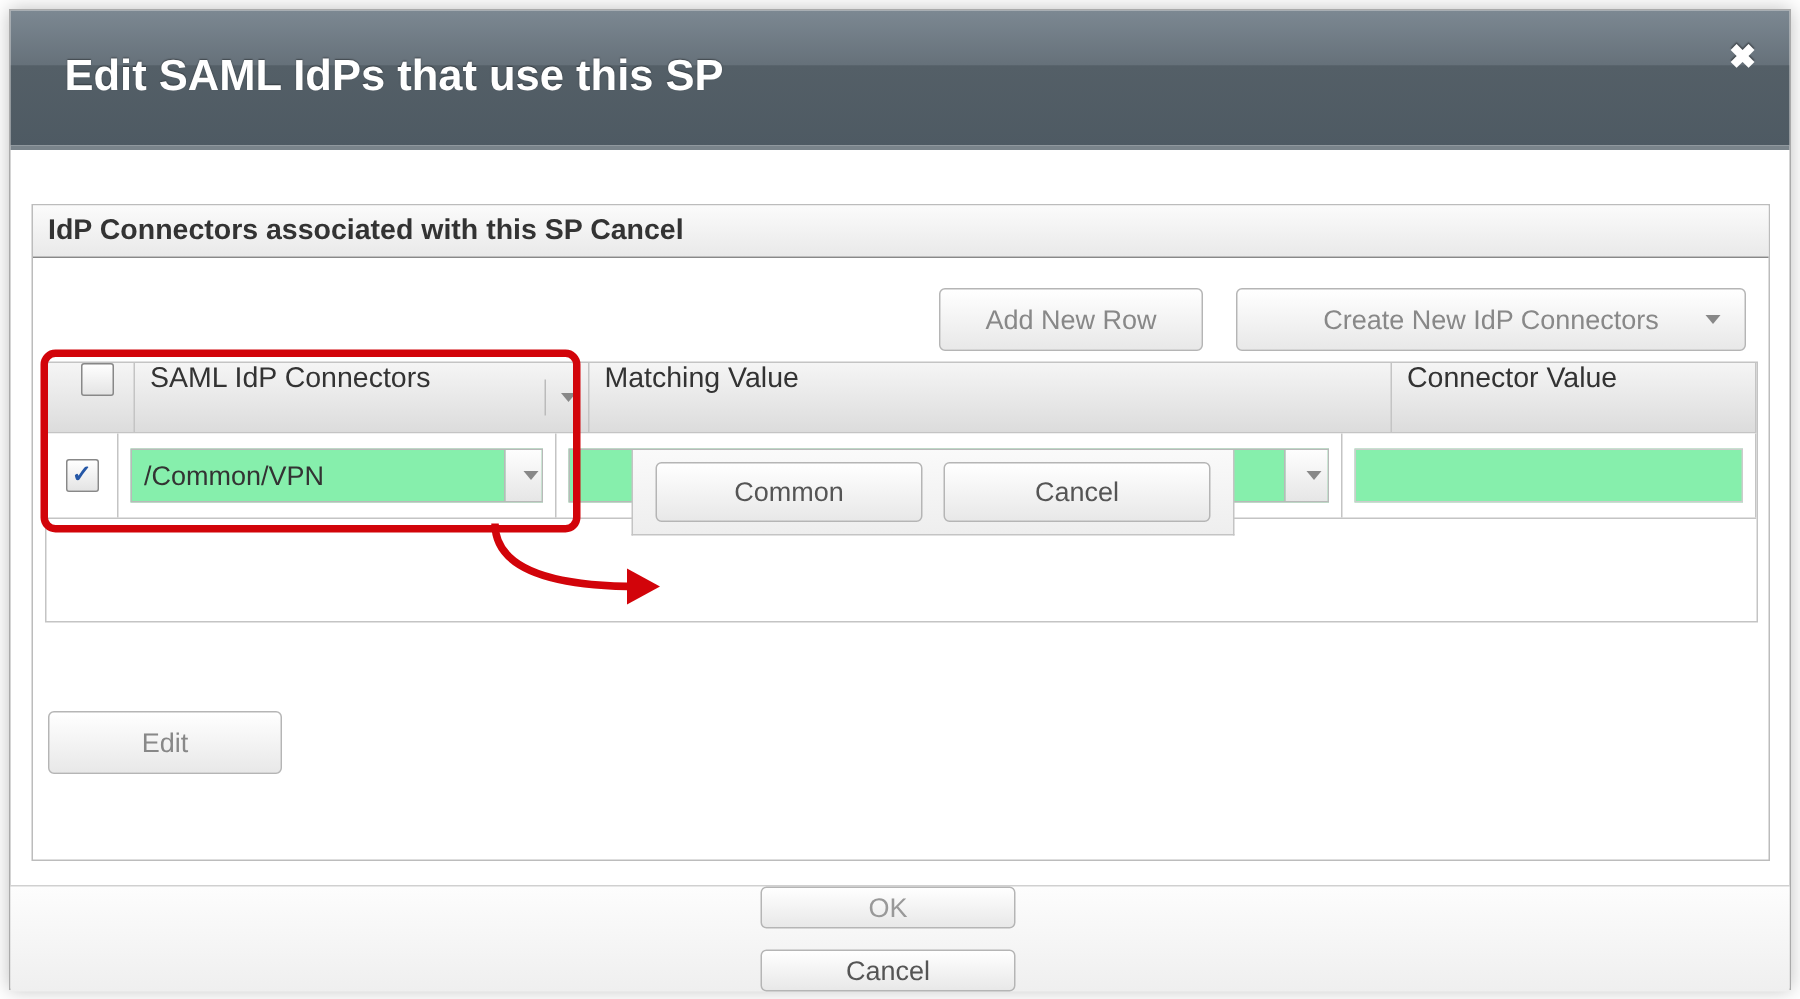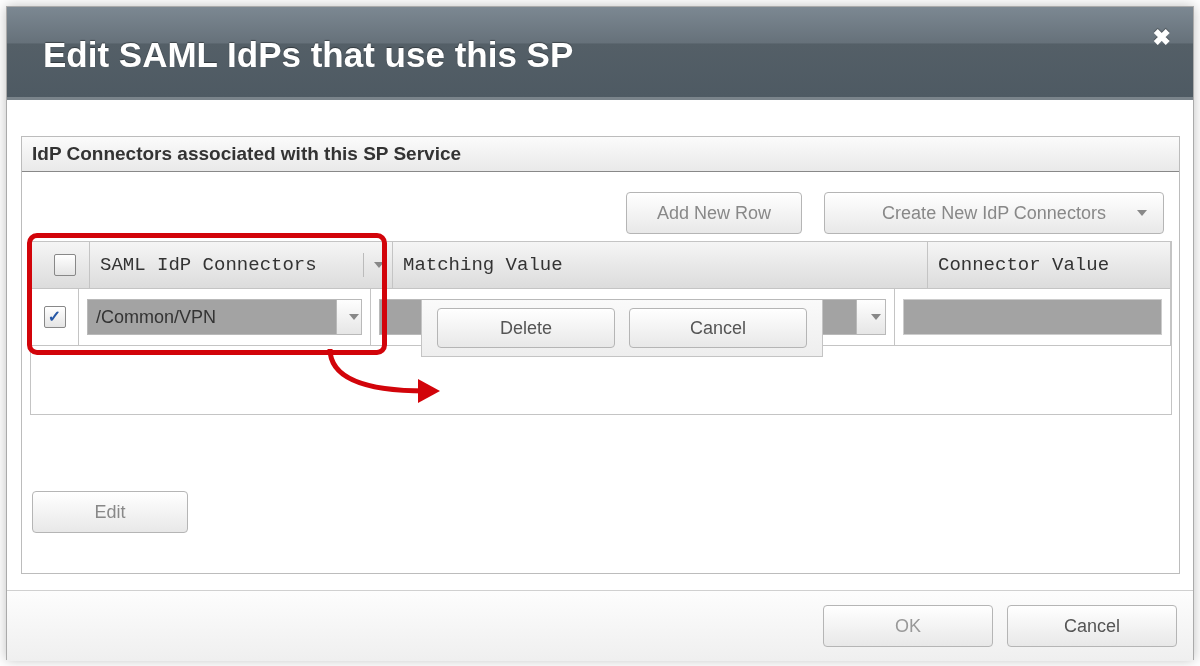--- a/index.html
+++ b/index.html
@@ -23,21 +23,21 @@
   }
 
   .titlebar {
     height: 90px;
     background: linear-gradient(to bottom, #7c8892 0%, #66717a 40%, #545f67 41%, #4e5a63 100%);
     border-bottom: 3px solid #7a848b;
     position: relative;
   }
   .titlebar .title {
     color: #fff;
-    font-size: 35px;
+    font-size: 29px;
     font-weight: bold;
     padding: 28px 0 0 36px;
     text-shadow: 0 -1px 1px rgba(0,0,0,0.4);
   }
   .close-x {
     position: absolute;
     right: 22px;
     top: 18px;
     color: #fff;
     font-size: 22px;
@@ -137,25 +137,23 @@
   .grid-header {
     display: flex;
     height: 46px;
     background: linear-gradient(to bottom, #f5f5f5, #dcdcdc);
     border-bottom: 1px solid #c4c4c4;
     font-size: 19px;
     color: #333;
   }
   .grid-header .col {
     display: flex;
-    align-items: center;
     padding-left: 10px;
     border-right: 1px solid #c4c4c4;
     position: relative;
-    font-family: Liberation Mono, monospace;
   }
   .col-check { width: 48px; justify-content: center; padding: 0; }
   .col-conn  { width: 292px; }
   .col-src   { width: 524px; }
   .col-val   { flex: 1; border-right: none; }
 
   .hdr-caret {
     position: absolute;
     right: 8px;
     top: 50%;
@@ -185,21 +183,21 @@
   .cell-conn  { width: 292px; }
   .cell-src   { width: 524px; }
   .cell-val   { flex: 1; border-right: none; }
 
   .combo {
     display: flex;
     align-items: center;
     width: 100%;
     height: 36px;
     border: 1px solid #b9b9b9;
-    background: #a3a3a3;
+    background: #86efac;
     box-sizing: border-box;
   }
   .combo-input {
     flex: 1;
     border: none;
     outline: none;
     font-size: 18px;
     padding: 0 8px;
     background: transparent;
     color: #333;
@@ -262,53 +260,54 @@
     left: 300px;
     top: 208px;
     width: 130px;
     height: 60px;
     pointer-events: none;
   }
 
   .lower-buttons {
     position: absolute;
     left: 10px;
-    top: 354px;
+    top: 337px;
     display: flex;
   }
   .lower-buttons .btn { width: 156px; height: 42px; }
 
   .footer {
     height: 70px;
     border-top: 1px solid #d0d0d0;
     background: linear-gradient(to bottom, #fdfdfd, #efefef);
     display: flex;
     align-items: center;
     justify-content: flex-end;
     padding-right: 16px;
     gap: 14px;
+    flex-direction: column;
   }
   .footer .btn { width: 170px; height: 42px; }
   .btn-ok { color: #999; }
   .btn-cancel-footer { color: #555; }
 </style>
 </head>
 <body>
 
 <div class="dialog">
 
   <div class="titlebar">
     <div class="title">Edit SAML IdPs that use this SP</div>
     <div class="close-x">✖</div>
   </div>
 
   <div class="content-area">
     <div class="panel">
 
-      <div class="section-header">IdP Connectors associated with this SP Service</div>
+      <div class="section-header">IdP Connectors associated with this SP Cancel</div>
 
       <div class="toolbar-row">
         <div class="btn btn-addrow">
           <span>Add New Row</span>
         </div>
         <div class="btn btn-createconn">
           <span>Create New IdP Connectors</span>
           <span class="caret"></span>
         </div>
       </div>
@@ -355,21 +354,21 @@
           </div>
           <div class="cell cell-val">
             <div class="combo" style="border:1px solid #ccc">
               <input class="combo-input" value="" style="">
             </div>
           </div>
         </div>
 
         <div class="action-bar">
           <div class="btn">
-            <span>Delete</span>
+            <span>Common</span>
           </div>
           <div class="btn">
             <span>Cancel</span>
           </div>
         </div>
 
       </div>
 
       <div class="highlight-box hb1"></div>
 

